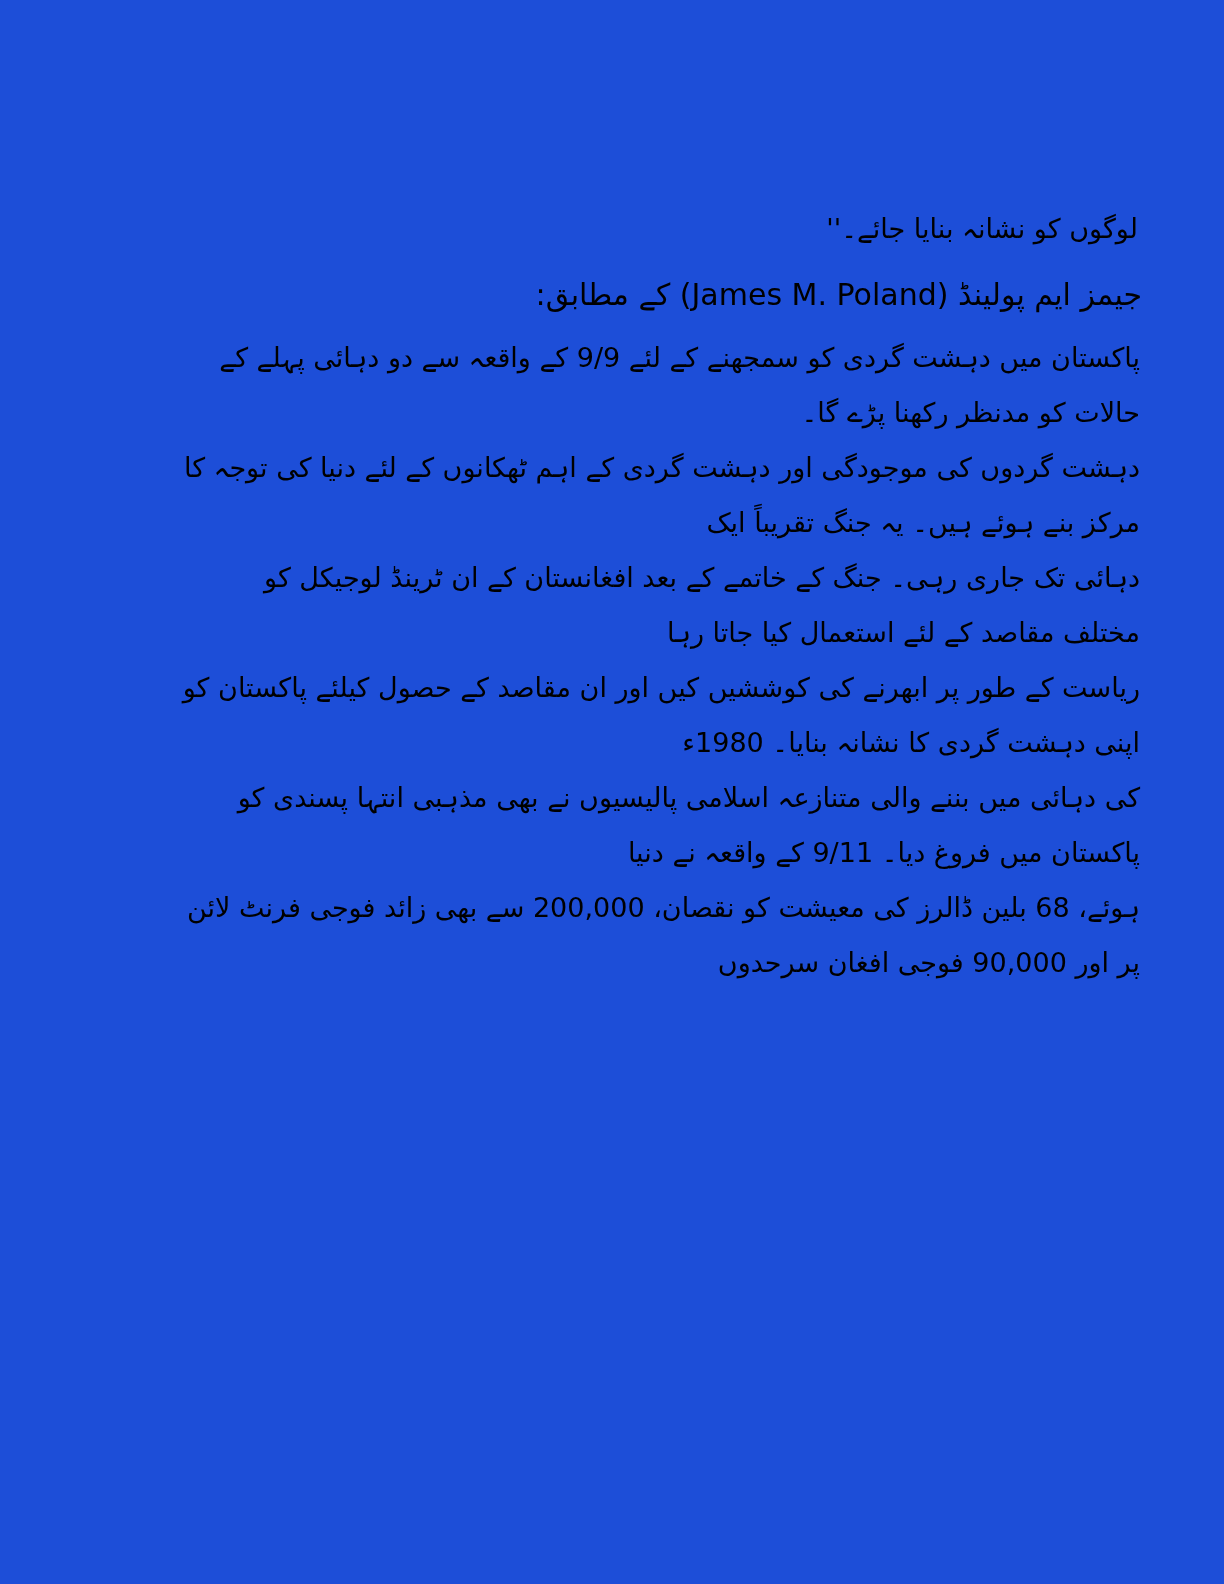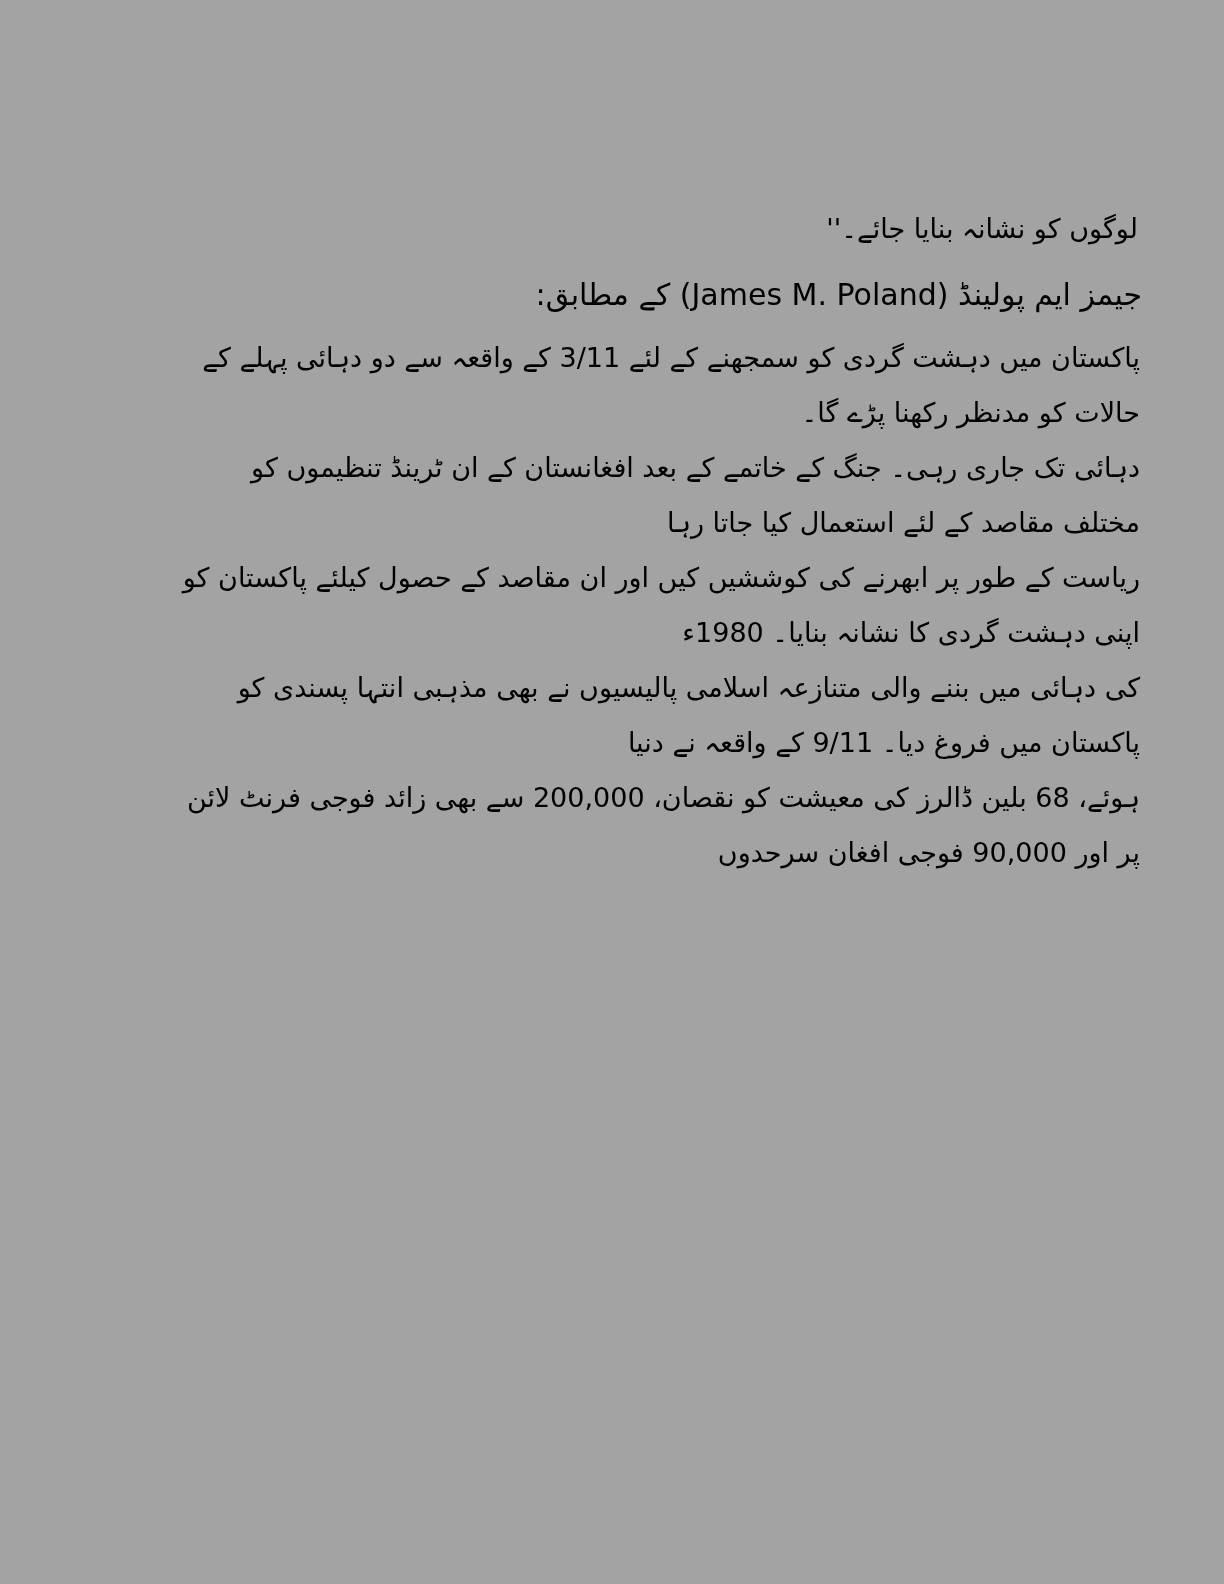--- a/index.html
+++ b/index.html
@@ -1,21 +1,21 @@
 <!DOCTYPE html>
 <html><head>
 <meta charset="utf-8">
 <style>
   * { margin: 0; padding: 0; box-sizing: border-box; }
   html, body { background: #ffffff; }
   .page {
     position: relative;
     width: 1224px;
     height: 1584px;
-    background: #a3a3a3;
+    background: #1d4ed8;
     color: #000000;
     overflow: hidden;
   }
   .urdu {
     font-family: "DejaVu Sans", sans-serif;
     direction: rtl;
     unicode-bidi: embed;
     color: #000000;
   }
   .quote-end-line {
@@ -42,21 +42,22 @@
 </head>
 <body>
 
 <div class="page">
 
   <div class="urdu quote-end-line">لوگوں کو نشانہ بنایا جائے۔''</div>
 
   <div class="urdu attribution-line">جیمز ایم پولینڈ (James M. Poland) کے مطابق:</div>
 
   <div class="body-block">
-    <div class="urdu body-line">پاکستان میں دہشت گردی کو سمجھنے کے لئے 3/11 کے واقعہ سے دو دہائی پہلے کے حالات کو مدنظر رکھنا پڑے گا۔</div>
-    <div class="urdu body-line">دہائی تک جاری رہی۔ جنگ کے خاتمے کے بعد افغانستان کے ان ٹرینڈ تنظیموں کو مختلف مقاصد کے لئے استعمال کیا جاتا رہا</div>
+    <div class="urdu body-line">پاکستان میں دہشت گردی کو سمجھنے کے لئے 9/9 کے واقعہ سے دو دہائی پہلے کے حالات کو مدنظر رکھنا پڑے گا۔</div>
+    <div class="urdu body-line">دہشت گردوں کی موجودگی اور دہشت گردی کے اہم ٹھکانوں کے لئے دنیا کی توجہ کا مرکز بنے ہوئے ہیں۔ یہ جنگ تقریباً ایک</div>
+    <div class="urdu body-line">دہائی تک جاری رہی۔ جنگ کے خاتمے کے بعد افغانستان کے ان ٹرینڈ لوجیکل کو مختلف مقاصد کے لئے استعمال کیا جاتا رہا</div>
     <div class="urdu body-line">ریاست کے طور پر ابھرنے کی کوششیں کیں اور ان مقاصد کے حصول کیلئے پاکستان کو اپنی دہشت گردی کا نشانہ بنایا۔ 1980ء</div>
     <div class="urdu body-line">کی دہائی میں بننے والی متنازعہ اسلامی پالیسیوں نے بھی مذہبی انتہا پسندی کو پاکستان میں فروغ دیا۔ 9/11 کے واقعہ نے دنیا</div>
     <div class="urdu body-line">ہوئے، 68 بلین ڈالرز کی معیشت کو نقصان، 200,000 سے بھی زائد فوجی فرنٹ لائن پر اور 90,000 فوجی افغان سرحدوں</div>
 
   </div>
 
 </div>
 
 </body></html>

